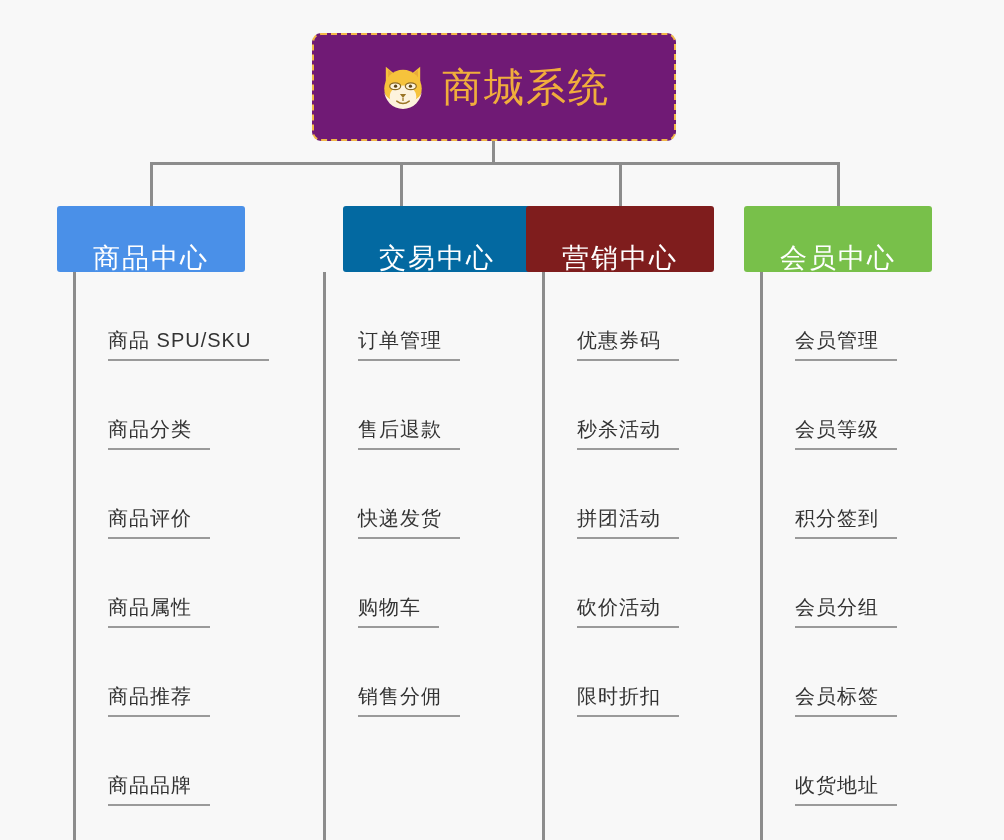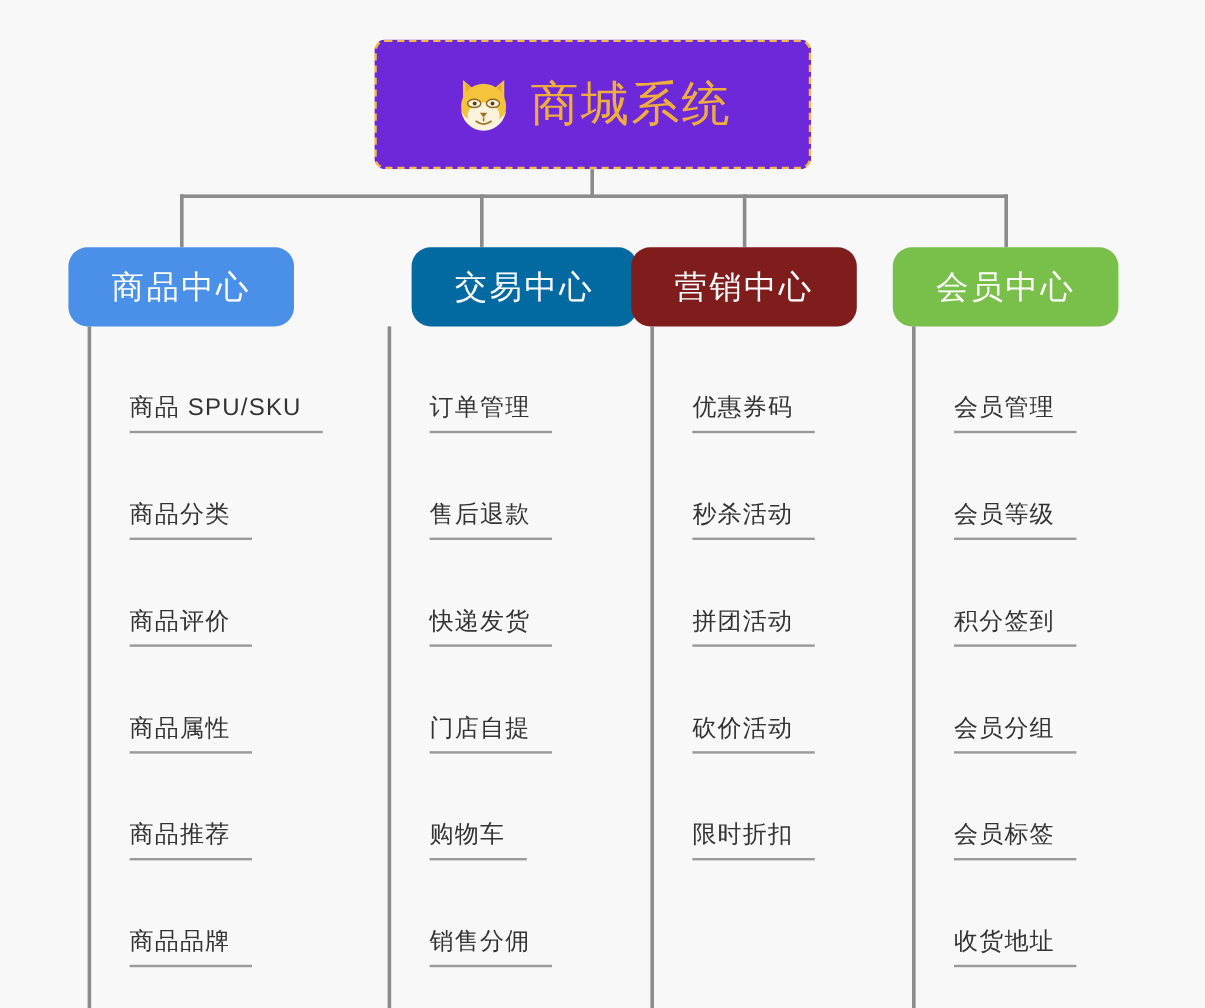--- a/index.html
+++ b/index.html
@@ -20,21 +20,21 @@
   }
 
   
   .root-node {
     position: absolute;
     left: 312px;
     top: 33px;
     width: 364px;
     height: 108px;
     box-sizing: border-box;
-    background: #6d28d9;
+    background: #701a75;
     border: 2px dashed #f2b948;
     border-radius: 9px;
     display: flex;
     align-items: center;
     justify-content: center;
     gap: 14px;
   }
   .root-title {
     font-size: 40px;
     color: #f0ad3c;
@@ -75,23 +75,23 @@
   
   .column {
     position: absolute;
     top: 206px;
     width: 188px;
   }
   .cat-box {
     width: 100%;
     height: 66px;
     box-sizing: border-box;
-    border-radius: 16px;
+    border-radius: 3px;
     display: flex;
-    align-items: center;
+    align-items: flex-end;
     justify-content: center;
   }
   .cat-label {
     font-size: 27px;
     color: #ffffff;
     letter-spacing: 2px;
     line-height: 1;
     white-space: nowrap;
   }
 
@@ -193,23 +193,20 @@
       <div class="leaf">
           <div class="leaf-inner"><span class="leaf-label">订单管理</span></div>
         </div>
       <div class="leaf">
           <div class="leaf-inner"><span class="leaf-label">售后退款</span></div>
         </div>
       <div class="leaf">
           <div class="leaf-inner"><span class="leaf-label">快递发货</span></div>
         </div>
       <div class="leaf">
-          <div class="leaf-inner"><span class="leaf-label">门店自提</span></div>
-        </div>
-      <div class="leaf">
           <div class="leaf-inner"><span class="leaf-label">购物车</span></div>
         </div>
       <div class="leaf">
           <div class="leaf-inner"><span class="leaf-label">销售分佣</span></div>
         </div>
     </div>
   </div>
 
   <div class="column" style="left:526px">
     <div class="cat-box" style="background: #7f1d1d;">

